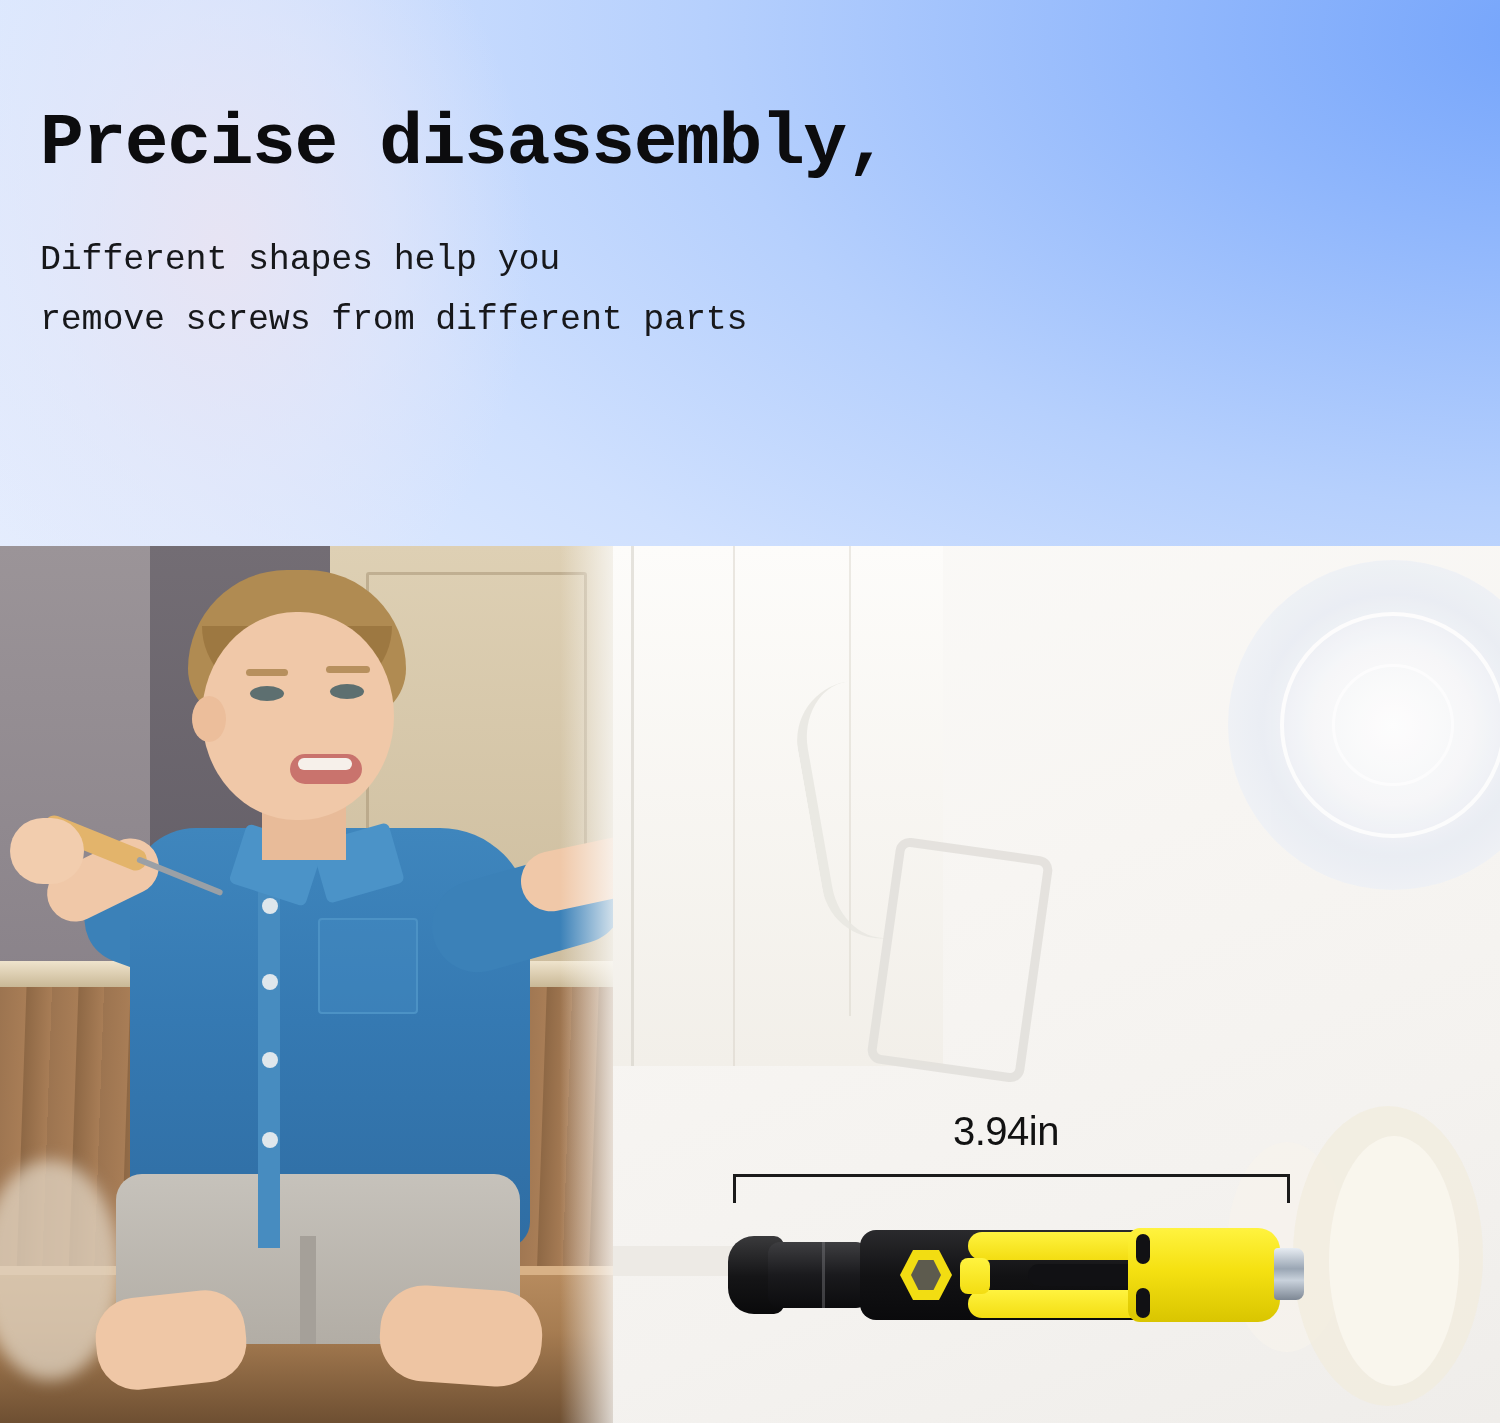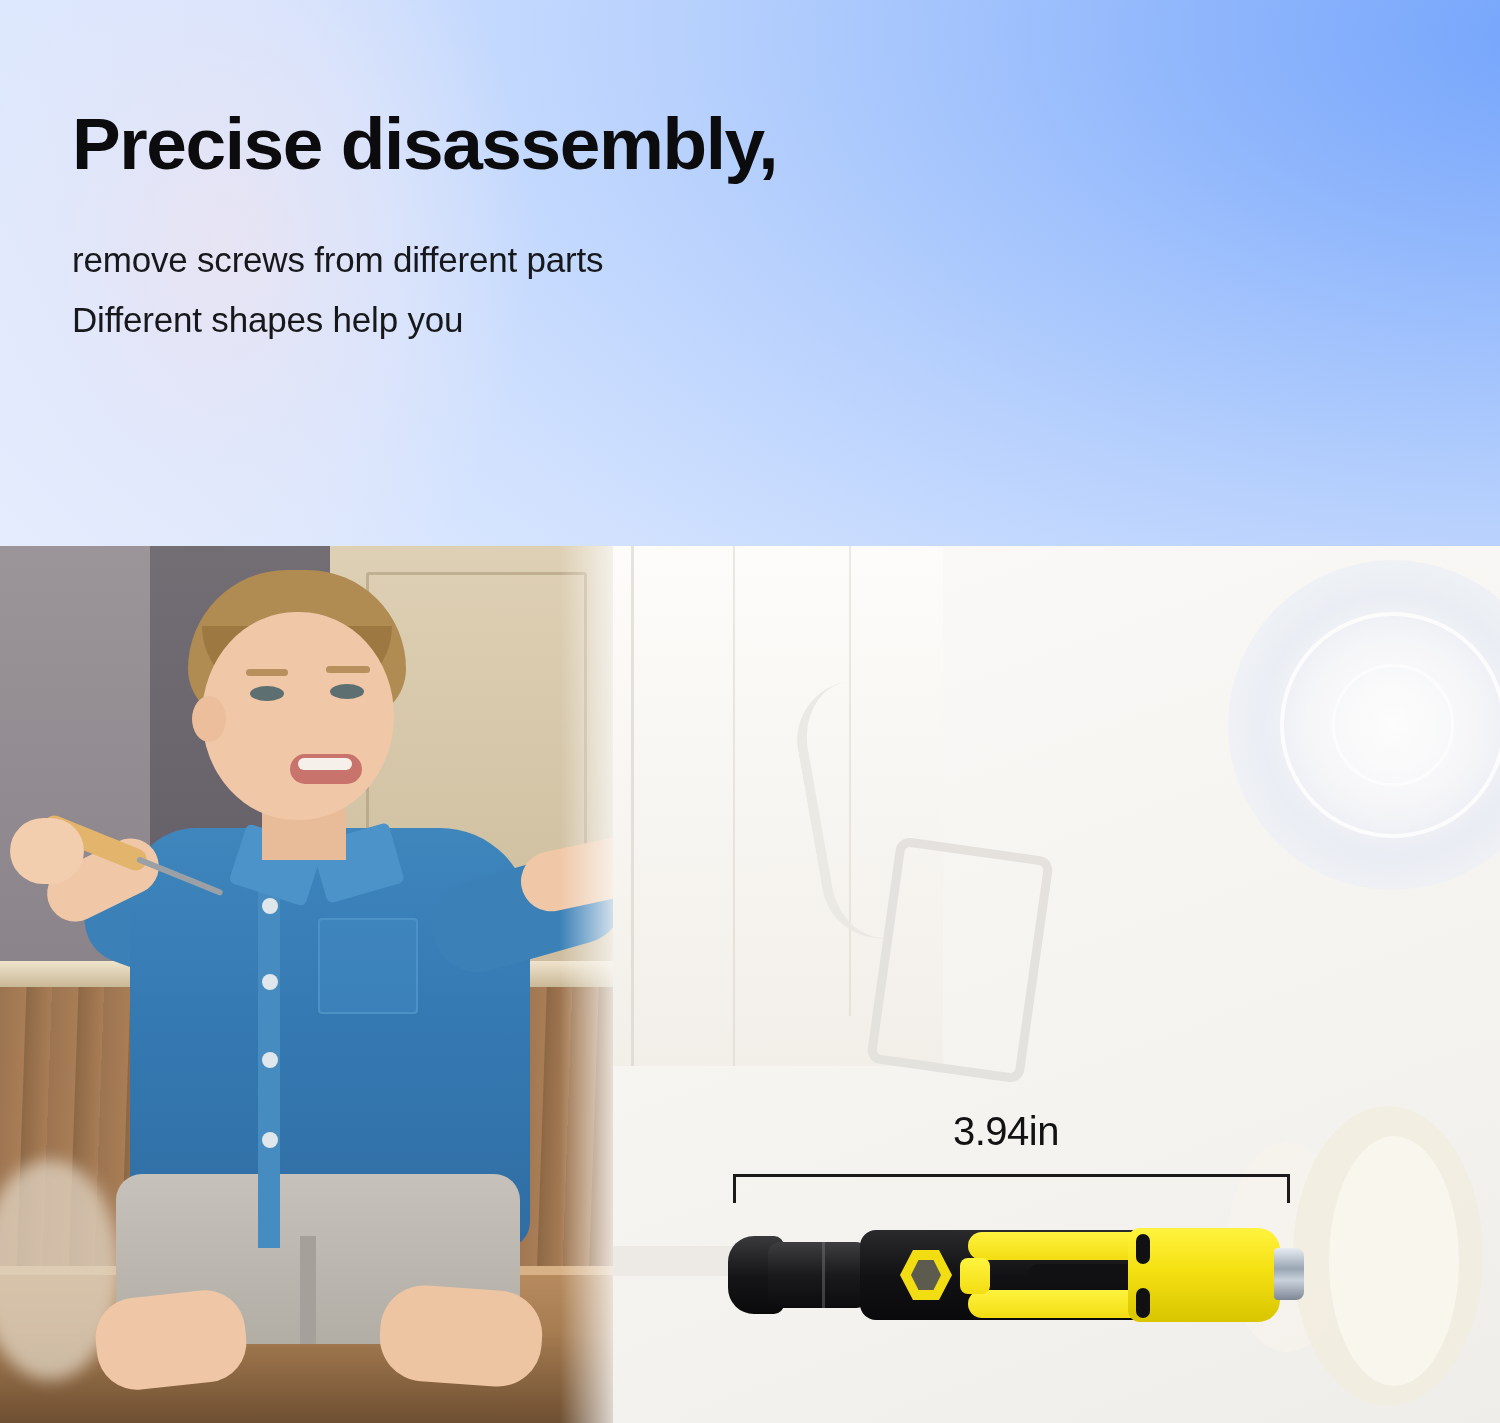--- a/index.html
+++ b/index.html
@@ -18,21 +18,21 @@
     position:absolute;left:0;top:0;width:1500px;height:546px;
     background:
       radial-gradient(150% 230% at 104% 6%, #74a4fb 0%, #8fb6fc 16%, #b6d0fd 38%, #cfe0fe 56%, #dfeafe 72%, #e8eefd 86%, #eceefb 100%);
     overflow:hidden;
   }
   .header:after{
     content:"";position:absolute;left:-6%;top:-30%;width:52%;height:150%;
     background:radial-gradient(closest-side at 40% 50%, rgba(232,228,243,.95) 0%, rgba(229,231,248,.55) 55%, rgba(229,236,252,0) 100%);
     pointer-events:none;
   }
-  .header-inner{position:relative;z-index:2;padding:104px 0 0 72px;}
+  .header-inner{position:relative;z-index:2;padding:104px 0 0 40px;font-family:Liberation Mono, monospace;}
 
   .headline{
     margin:0;
     font-size:73px;
     line-height:1.10;
     font-weight:700;
     letter-spacing:-1.4px;
     color:#0c0c0e;
     max-width:1300px;
   }
@@ -172,22 +172,22 @@
 <body>
 
 <div class="canvas">
 
   <div class="header">
     <div class="header-inner">
       <h1 class="headline">
         <span class="l1">Precise disassembly,</span>
       </h1>
       <p class="subhead">
+        <span>Different shapes help you</span>
         <span>remove screws from different parts</span>
-        <span>Different shapes help you</span>
       </p>
     </div>
   </div>
 
   <div class="stage">
 
     <div class="photo">
       <div class="ph-wallL"></div>
       <div class="ph-wallM"></div>
       <div class="ph-wallR"></div>

